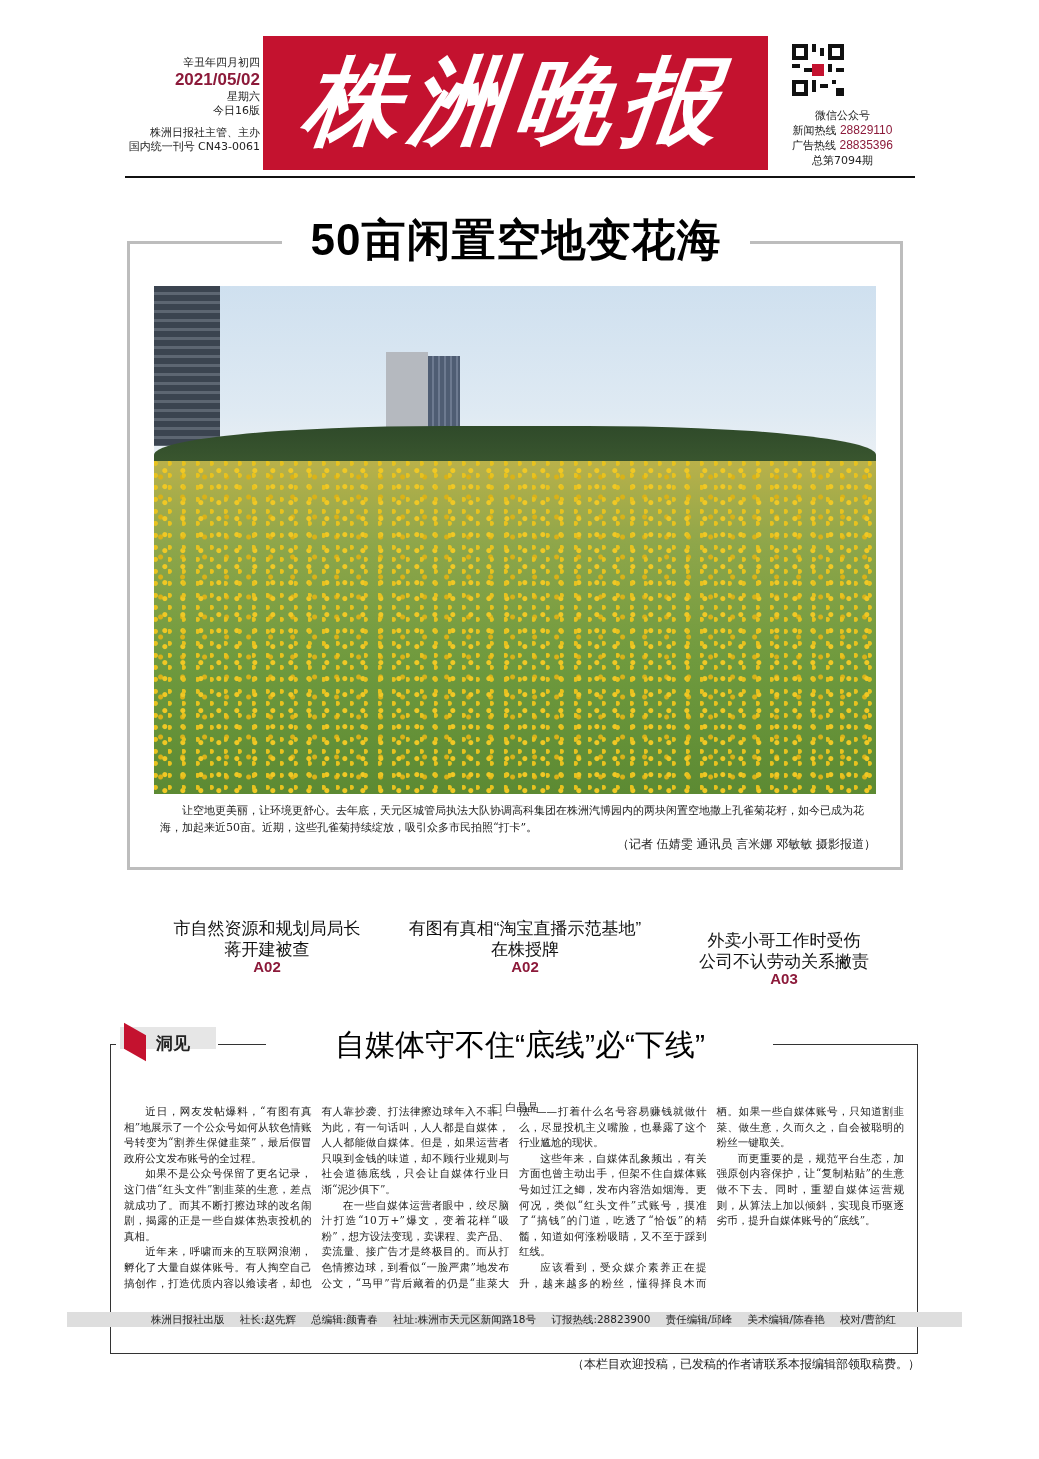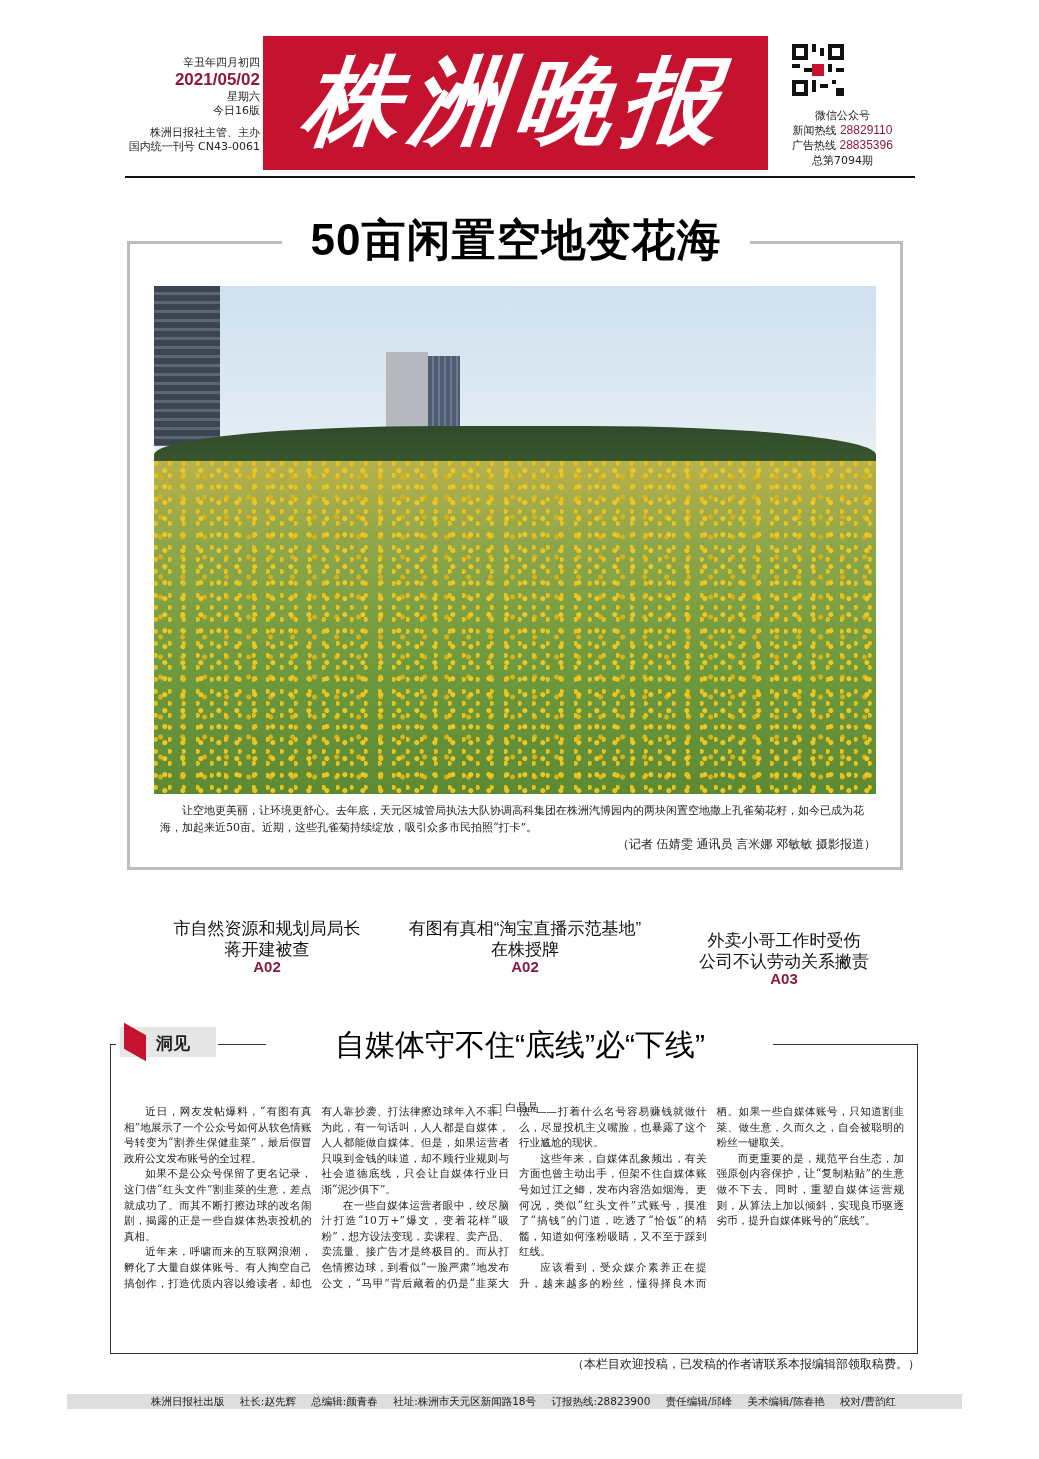--- a/index.html
+++ b/index.html
@@ -41,31 +41,31 @@
 
   
   .teaser{top:918px;width:260px;text-align:center;font-family:"Liberation Sans",sans-serif;font-size:17px;line-height:21px;color:#111;}
   .teaser .pg{font-weight:bold;color:#8c1a3a;font-size:15px;line-height:14px;display:block;}
 
   
   .col-frame{left:110px;top:1044px;width:808px;height:310px;border:1px solid #333;border-top:none;box-sizing:border-box;}
   .col-top-l{left:110px;top:1044px;width:6px;height:1px;background:#333;}
   .col-top-m{left:218px;top:1044px;width:48px;height:1px;background:#333;}
   .col-top-r{left:773px;top:1044px;width:145px;height:1px;background:#333;}
-  .col-badge{left:120px;top:1027px;width:96px;height:30px;background:#e6e6e6;}
+  .col-badge{left:120px;top:1027px;width:96px;height:22px;background:#e6e6e6;}
   .col-badge .diamond{position:absolute;left:4px;top:2px;width:22px;height:26px;background:#c4122f;transform:skewY(30deg);}
   .col-badge .lbl{position:absolute;left:36px;top:5px;font-family:"DejaVu Serif",serif;font-weight:bold;font-size:17px;color:#222;}
   .col-title{left:270px;top:1025px;width:500px;text-align:center;font-family:"Liberation Sans",sans-serif;font-weight:normal;font-size:30px;line-height:40px;color:#000;}
   .col-author{left:440px;top:1072px;width:150px;text-align:center;font-size:11px;color:#222;margin-top:28px;}
   .col-body{left:124px;top:1104px;width:780px;height:220px;column-count:4;column-gap:10px;font-family:"DejaVu Serif",serif;font-size:10.6px;line-height:15.6px;color:#222;text-align:justify;}
   .col-body p{margin:0;text-indent:2em;}
   .col-note{left:520px;top:1356px;width:400px;text-align:right;font-size:12px;color:#222;}
 
   
-  .footer{left:67px;top:1394px;width:895px;height:15px;background:#dedede;font-size:10.5px;line-height:15px;color:#222;white-space:nowrap;}
+  .footer{left:67px;top:1312px;width:895px;height:15px;background:#dedede;font-size:10.5px;line-height:15px;color:#222;white-space:nowrap;}
   .footer span{margin-right:12px;}
   .footer .first{margin-left:84px;}
 </style>
 </head>
 <body>
 
 <div class="abs meta-left">
   <div>辛丑年四月初四</div>
   <div class="date">2021/05/02</div>
   <div>星期六</div>

